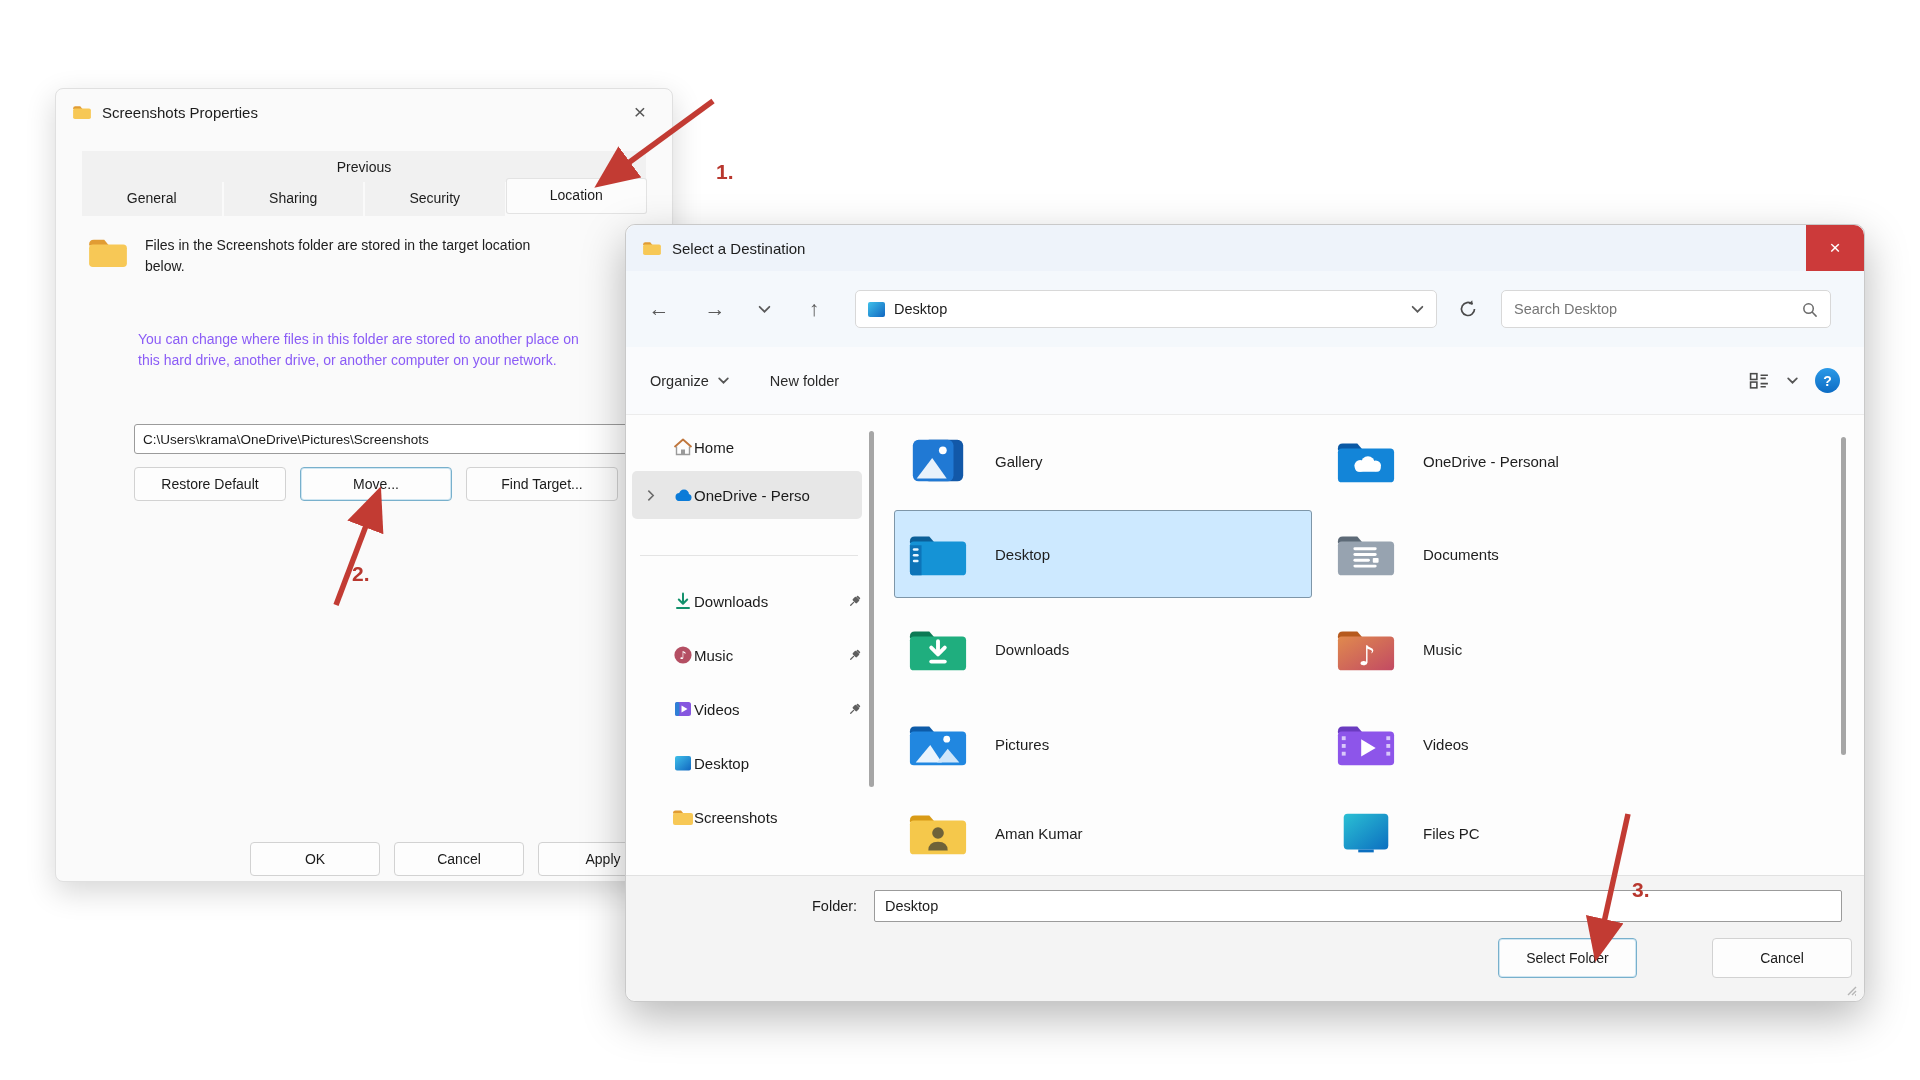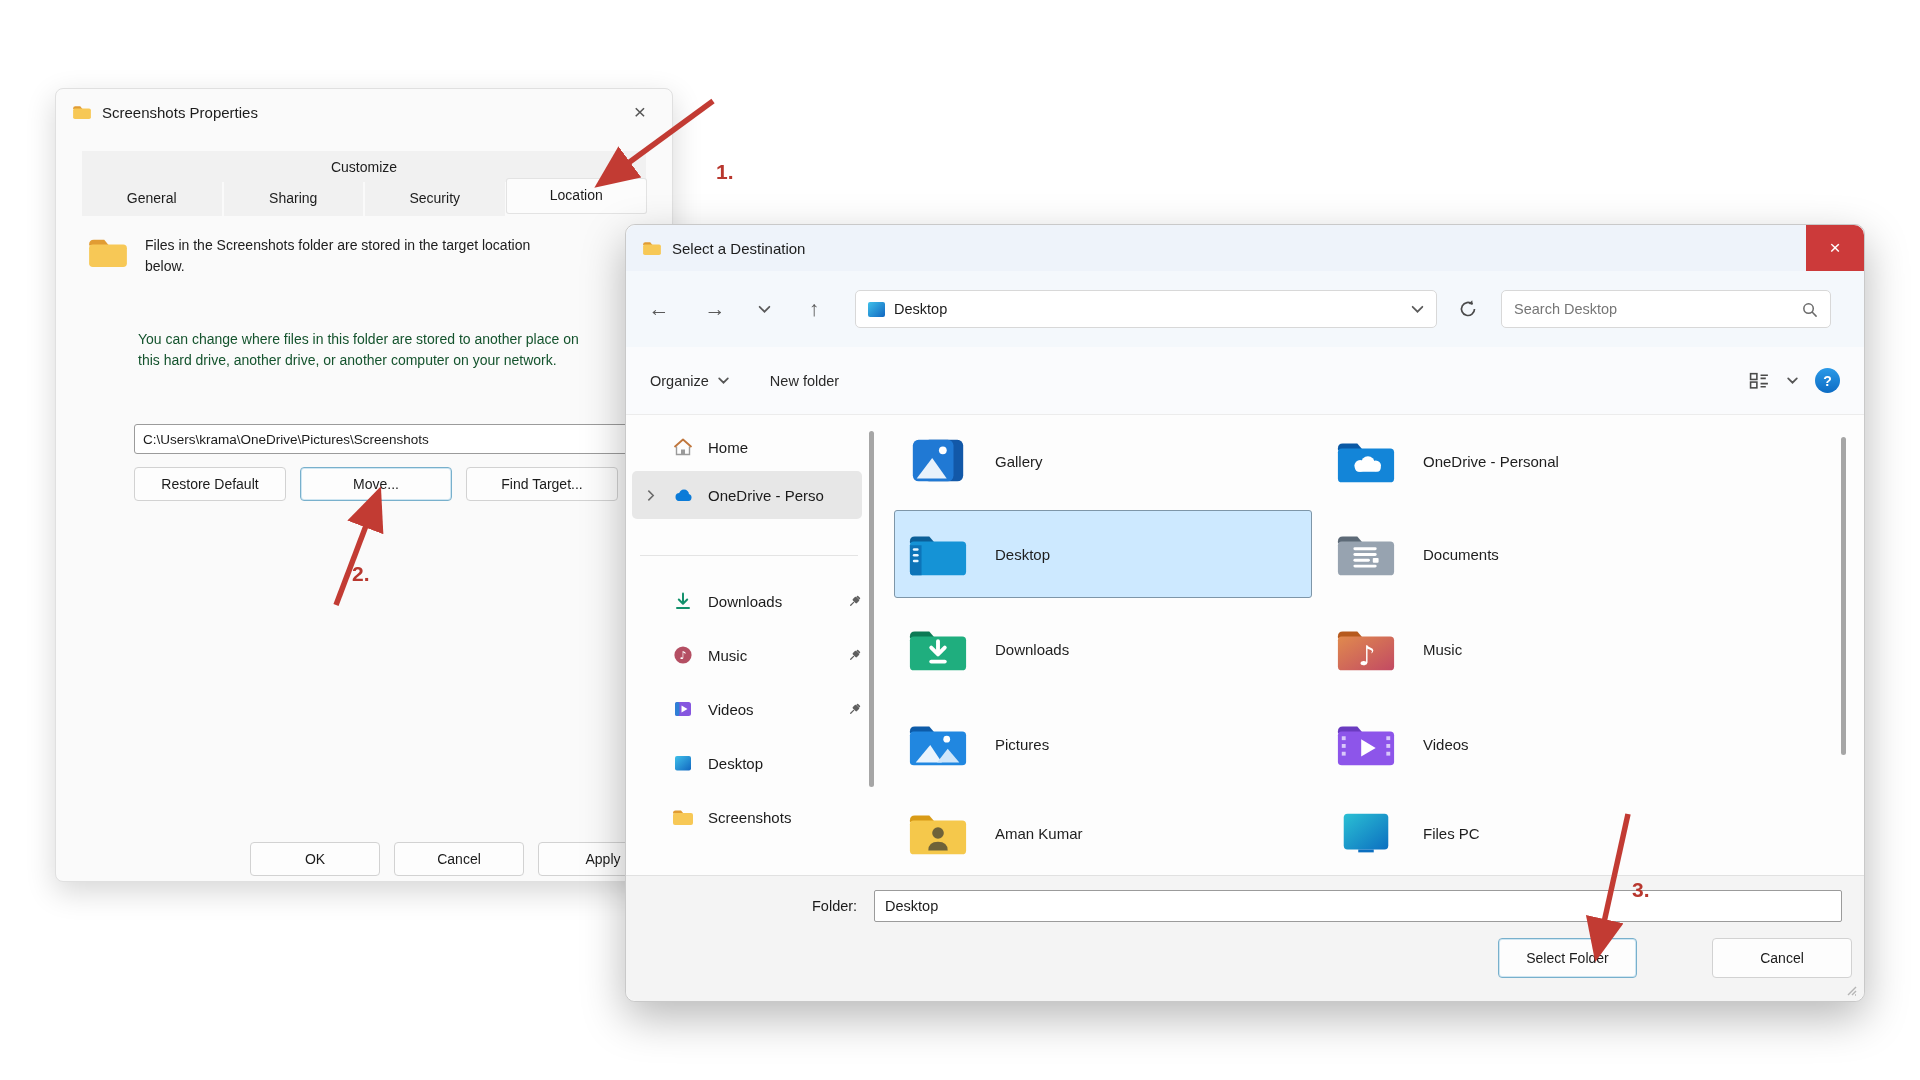--- a/index.html
+++ b/index.html
@@ -19,21 +19,21 @@
   .tabrow { display:flex; gap:2px; }
   .tab { flex:1; text-align:center; font-size:14px; color:#1c1c1c; padding:8px 0 7px;
     background:#f1f1f1; }
   .tab.sel { background:#fcfcfc; box-shadow:0 0 0 1px #e3e3e3; position:relative; top:-3px;
     padding-bottom:10px; z-index:2; border-radius:2px; }
   .props-body { position:absolute; left:26px; right:26px; top:130px; bottom:60px; }
   .intro { position:absolute; left:5px; top:16px; display:flex; gap:16px; }
   .intro svg { width:42px; height:34px; flex:none; }
   .intro-text { width:405px; font-size:14px; line-height:1.5; color:#202020; }
   .para { position:absolute; left:56px; top:110px; width:450px; font-size:14px;
-    line-height:1.5; color:#14532d; }
+    line-height:1.5; color:#8b5cf6; }
   .pathinput { position:absolute; left:52px; top:205px; width:514px; height:30px;
     border:1px solid #9b9b9b; border-radius:3px; background:#fff; font-size:13.5px;
     padding:0 8px; color:#1b1b1b; font-family:inherit; }
   .btnrow { position:absolute; left:52px; top:248px; display:flex; gap:14px; }
   .wbtn { width:152px; height:34px; background:#fdfdfd; border:1px solid #d2d2d2;
     border-radius:4px; font-size:14px; color:#1b1b1b; font-family:inherit; }
   .wbtn.accent { border:1px solid #78b0cc; box-shadow:0 0 0 1px #cfe6f2 inset; }
   .props-foot { position:absolute; left:0; right:0; top:753px; height:41px; }
   .props-foot .wbtn { position:absolute; width:130px; }
   .b-ok { left:194px; } .b-cancel { left:338px; } .b-apply { left:482px; }
@@ -71,21 +71,21 @@
     background:#fafbfd; border-bottom:1px solid #ececec; }
   .tbtn { display:flex; align-items:center; gap:8px; font-size:14.5px; color:#2b2b2b; }
   .tb-newfolder { margin-left:40px; }
   .t-right { margin-left:auto; display:flex; align-items:center; gap:16px; }
   .helpdot { width:25px; height:25px; border-radius:50%;
     background:linear-gradient(180deg,#2a9ae8,#0d6cc4); color:#fff; font-size:14px;
     font-weight:bold; display:flex; align-items:center; justify-content:center; }
   .f-body { position:absolute; left:0; right:0; top:190px; bottom:126px; display:flex; }
   .f-side { position:relative; width:252px; flex:none; font-size:15px; }
   .srow { position:absolute; left:6px; right:16px; height:48px; display:flex;
-    align-items:center; gap:14px; padding-left:40px; border-radius:5px; }
+    align-items:center; padding-left:40px; border-radius:5px; }
   .srow.sel { background:#e7e7e7; }
   .sic { width:22px; height:22px; flex:none; display:flex; }
   .sic svg { width:100%; height:100%; }
   .slabel { white-space:nowrap; overflow:hidden; }
   .sexp { position:absolute; left:14px; width:9px; height:13px; }
   .pin { margin-left:auto; width:15px; height:15px; flex:none; }
   .s-sep { position:absolute; left:14px; right:20px; top:140px; height:1px; background:#e4e4e4; }
   .sbar { position:absolute; width:5px; border-radius:3px; background:#a6a6a6; }
   .f-grid { position:relative; flex:1; }
   .gitem { position:absolute; width:418px; height:88px; display:flex; align-items:center;
@@ -128,21 +128,21 @@
     <div class="props-head">
       <svg width="20" height="16" viewBox="0 0 22 18">
           <path d="M1 5 q0-2.5 2.5-2.5 h5.5 l2.5 3 h-10.5z" fill="#e19c33"></path>
           <rect x="1" y="5" width="20" height="12" rx="2" fill="#f7c856"></rect>
         </svg>
       <span class="props-title">Screenshots Properties</span>
       <span class="props-close">×</span>
     </div>
     <div class="tabstrip">
       <div class="tabrow">
-        <div class="tab">Customize</div>
+        <div class="tab">Previous</div>
       </div>
       <div class="tabrow">
         <div class="tab">General</div>
         <div class="tab">Sharing</div>
         <div class="tab">Security</div>
         <div class="tab sel">Location</div>
       </div>
     </div>
     <div class="props-body">
       <div class="intro">

